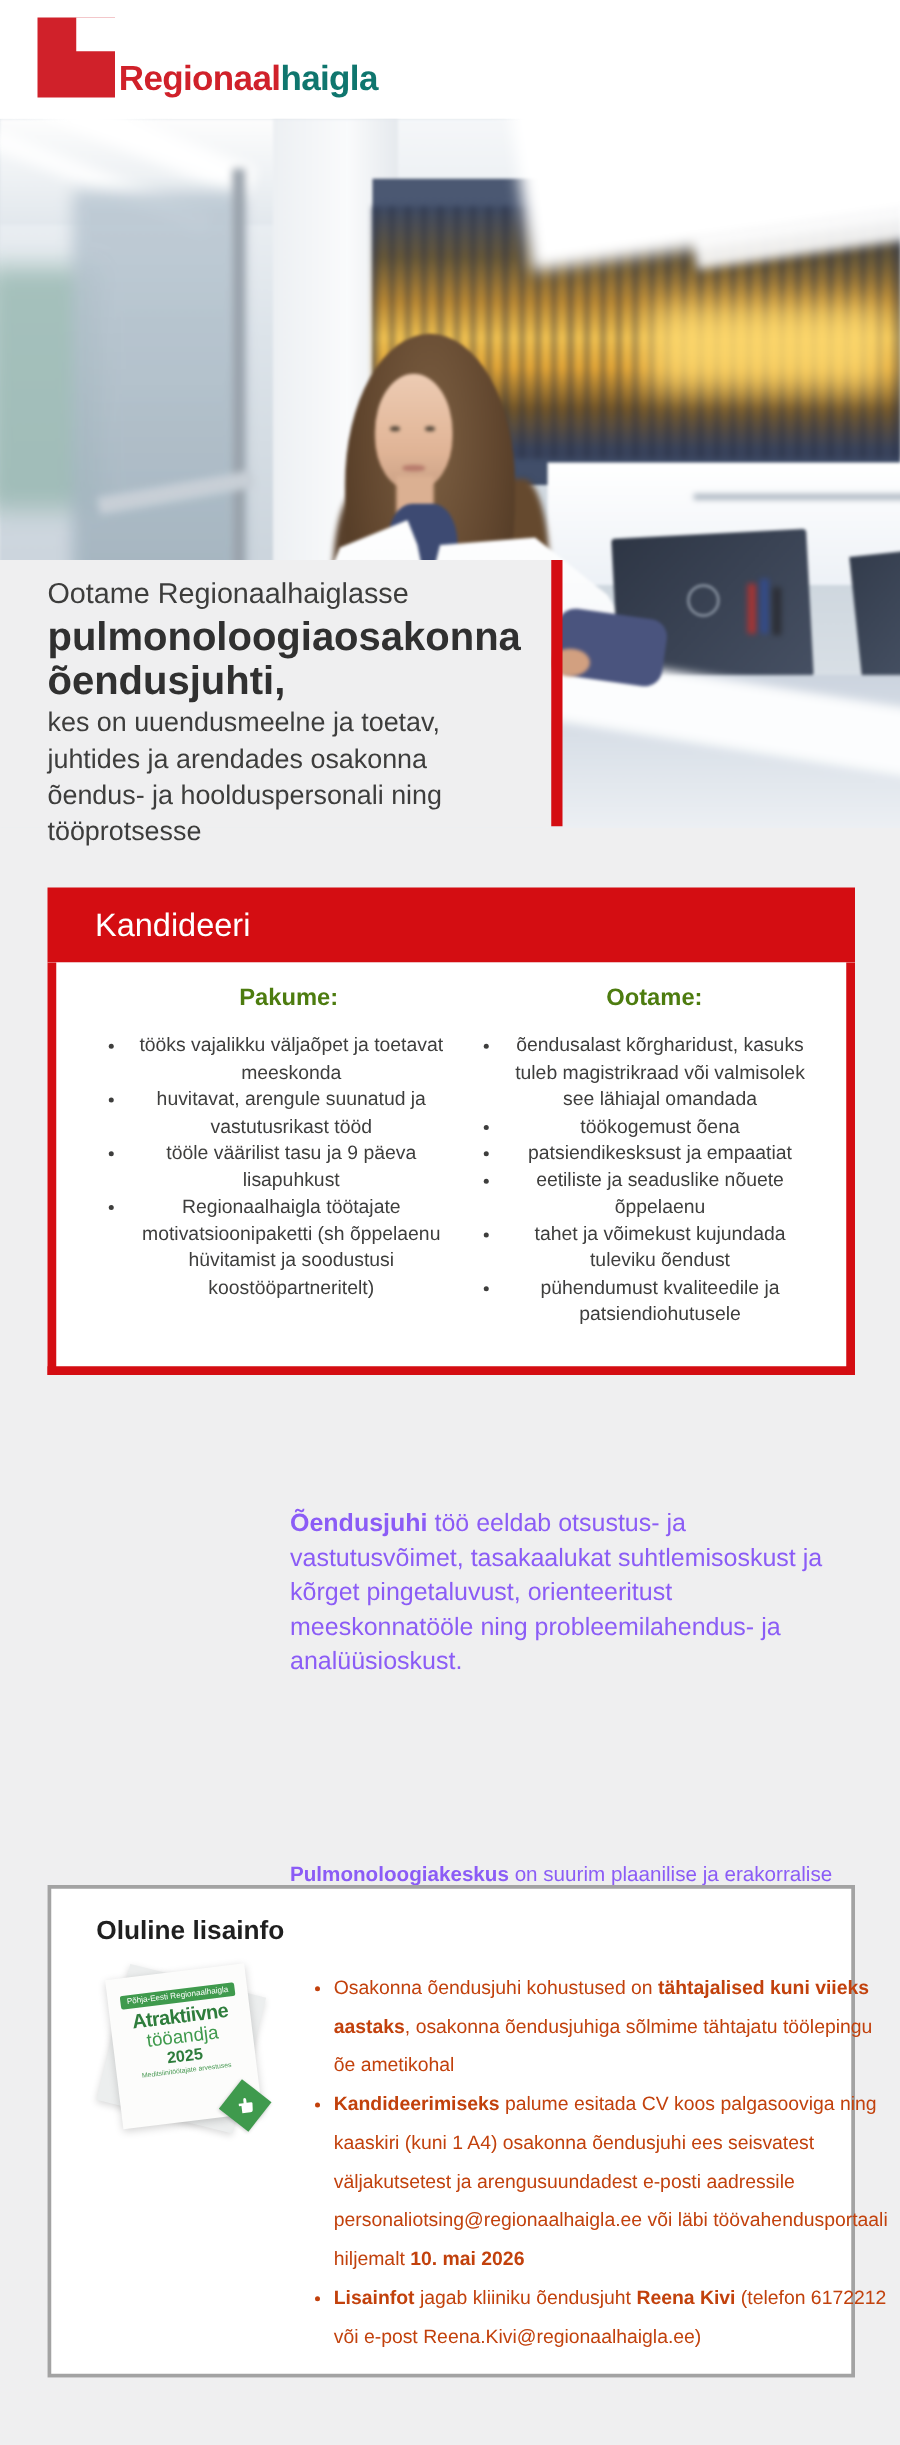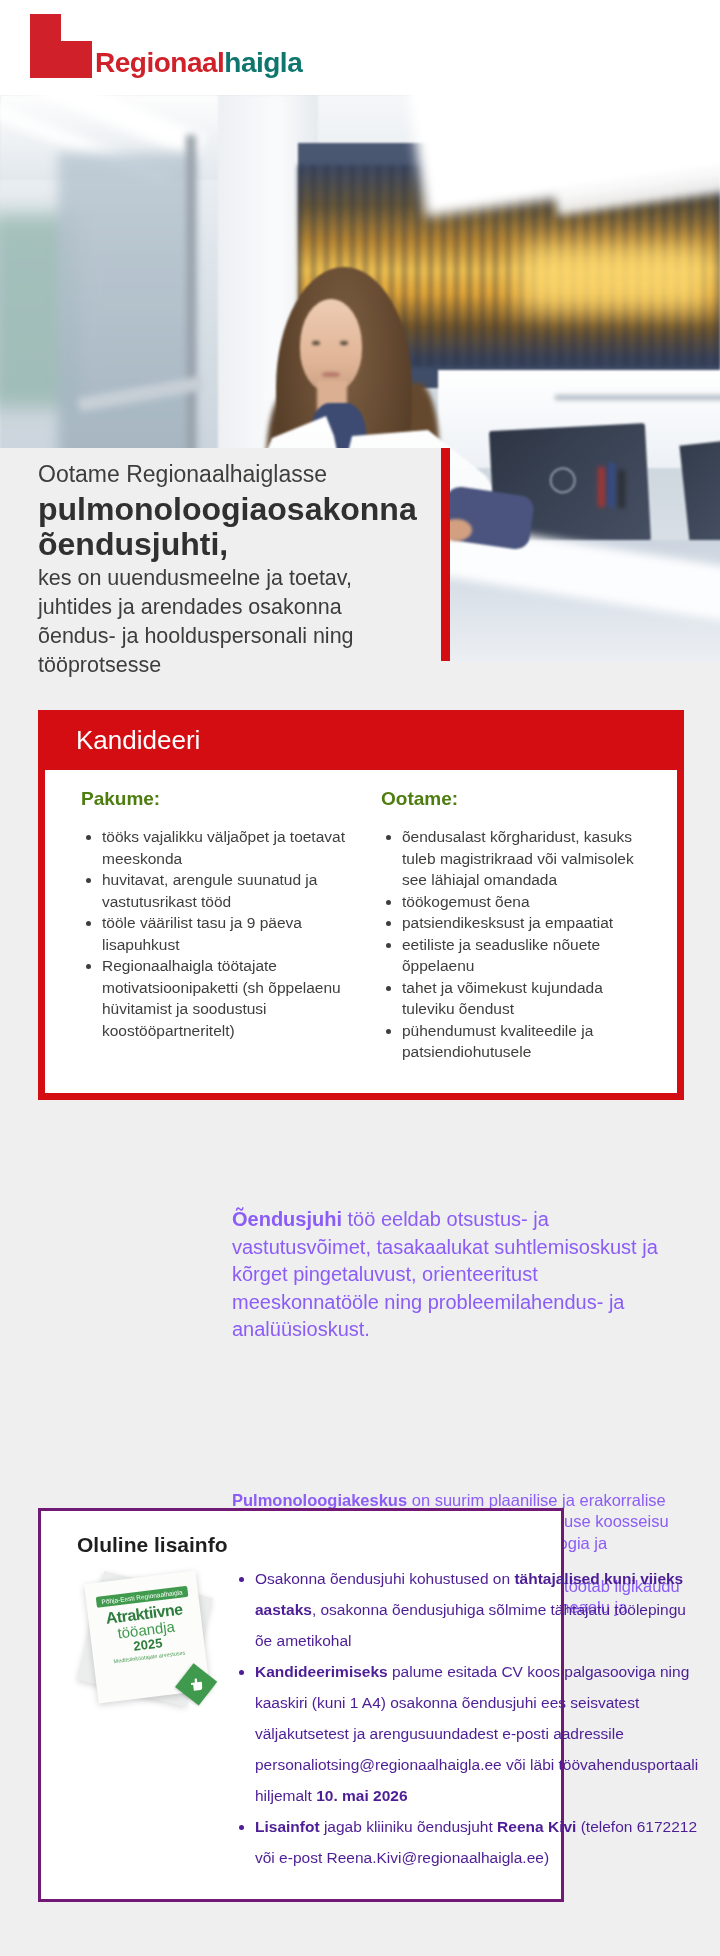--- a/index.html
+++ b/index.html
@@ -69,43 +69,43 @@
   
   .gray-bg{position:absolute;left:0;top:662px;width:720px;height:1294px;background:#efeff0;}
 
   
   .hero-text{position:absolute;left:38px;top:460px;width:370px;z-index:6;color:#3d3d3c;}
   .hero-intro{font-size:23px;line-height:28px;}
   .hero-title{font-size:32px;line-height:35px;font-weight:700;color:#303030;margin-top:4px;}
   .hero-sub{font-size:21.5px;line-height:29px;margin-top:2px;width:352px;}
 
   
-  .kbox{position:absolute;left:38px;top:710px;width:646px;z-index:6;}
+  .kbox{position:absolute;left:38px;top:710px;width:646px;z-index:6;text-align:center;}
   .kband{height:60px;background:#d40d12;color:#ffffff;font-size:26px;display:flex;align-items:center;padding-left:38px;box-sizing:border-box;}
   .kbody{background:#ffffff;border-left:7px solid #d40d12;border-right:7px solid #d40d12;border-bottom:7px solid #d40d12;
     box-sizing:border-box;min-height:330px;padding:18px 0 26px 36px;display:flex;}
   .kcol h3{margin:0;font-size:19px;font-weight:700;color:#4d7c0f;}
   .kcol-left{width:300px;}
   .kcol-right{width:285px;}
   .kbody ul{margin:16px 0 0 0;padding-left:21px;font-size:15.5px;line-height:21.5px;color:#3e3e3d;}
   .kcol-left ul{width:262px;}
   .kcol-right ul{width:252px;}
   .kbody li{margin:0;padding:0;}
 
   
   .about{position:absolute;left:232px;top:1206px;width:452px;color:#8b5cf6;z-index:6;}
   .about .p1{font-size:20px;line-height:27.5px;margin:0;}
   .about .p2{font-size:16.5px;line-height:21.5px;margin:146px 0 0 0;}
   .bold{font-weight:700;}
   .block{display:block;}
 
   
-  .lbox{position:absolute;left:38px;top:1508px;width:526px;height:394px;background:#ffffff;border:3px solid #701a75;box-sizing:border-box;z-index:6;}
+  .lbox{position:absolute;left:38px;top:1508px;width:646px;height:394px;background:#ffffff;border:3px solid #a3a3a3;box-sizing:border-box;z-index:6;}
   .lhead{position:absolute;left:36px;top:22px;font-size:21px;font-weight:700;color:#1f1f1f;}
-  .lbox ul{position:absolute;left:178px;top:52px;width:452px;margin:0;padding-left:36px;font-size:15.5px;line-height:31px;color:#4c1d95;}
+  .lbox ul{position:absolute;left:178px;top:52px;width:452px;margin:12px;padding-left:36px;font-size:15.5px;line-height:31px;color:#c2410c;}
 
   
   .badge{position:absolute;left:42px;top:62px;width:132px;height:140px;}
   .badge-back{position:absolute;left:6px;top:10px;width:112px;height:112px;background:#eceeee;transform:rotate(14deg);box-shadow:0 2px 6px rgba(0,0,0,.15);}
   .badge-paper{position:absolute;left:8px;top:4px;width:112px;height:120px;background:#fcfcfb;transform:rotate(-7deg);
     box-shadow:0 2px 7px rgba(0,0,0,.18);text-align:center;padding-top:8px;box-sizing:border-box;}
   .badge-pill{display:inline-block;background:#3f9a4d;color:#ffffff;font-size:6.5px;padding:2px 5px;border-radius:2px;}
   .badge-t1{font-size:16px;font-weight:800;color:#2e7d3c;letter-spacing:-.5px;margin-top:3px;line-height:16px;}
   .badge-t2{font-size:15px;color:#3f9a4d;line-height:15px;}
   .badge-t3{font-size:13px;font-weight:800;color:#2e7d3c;line-height:15px;}

